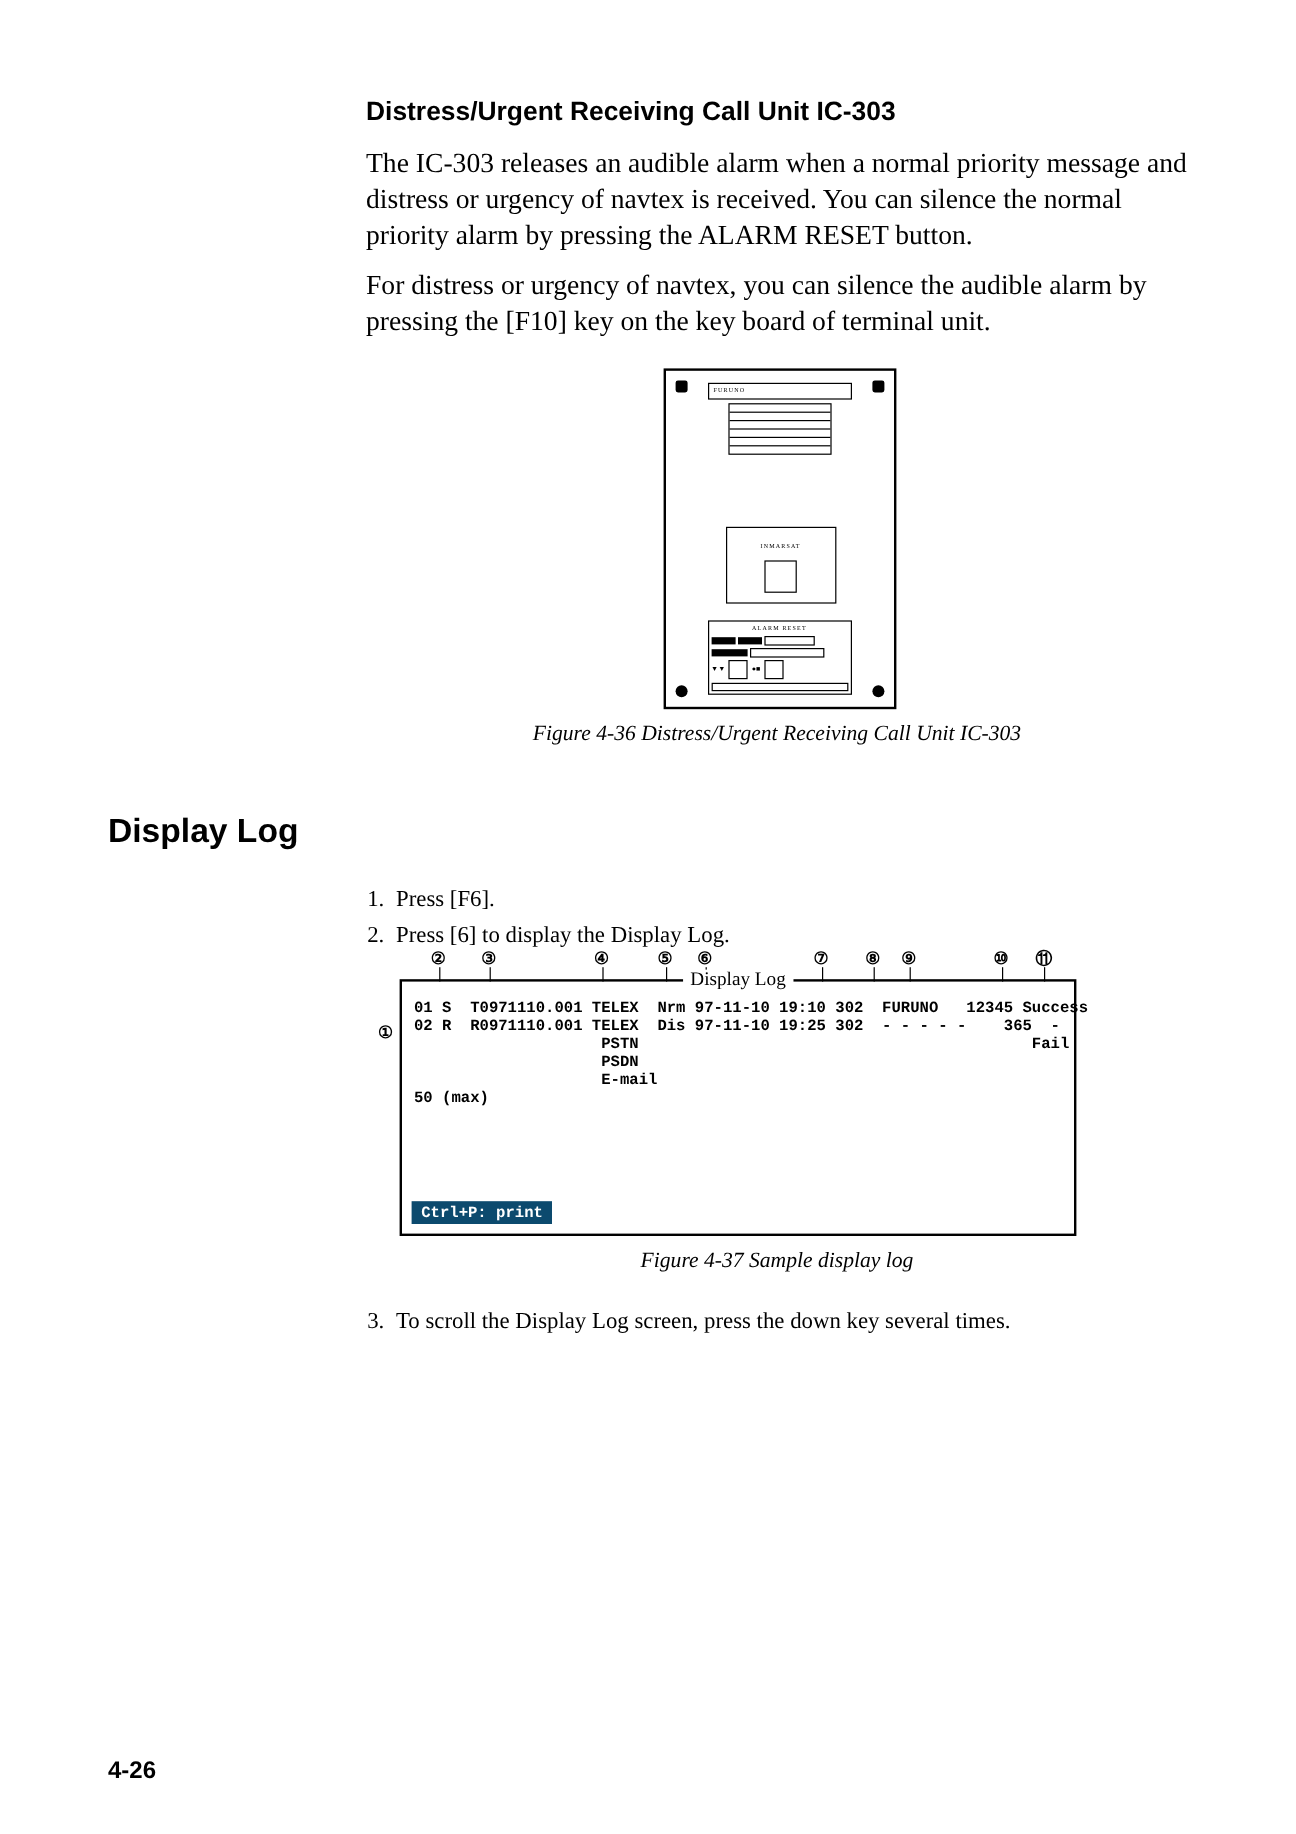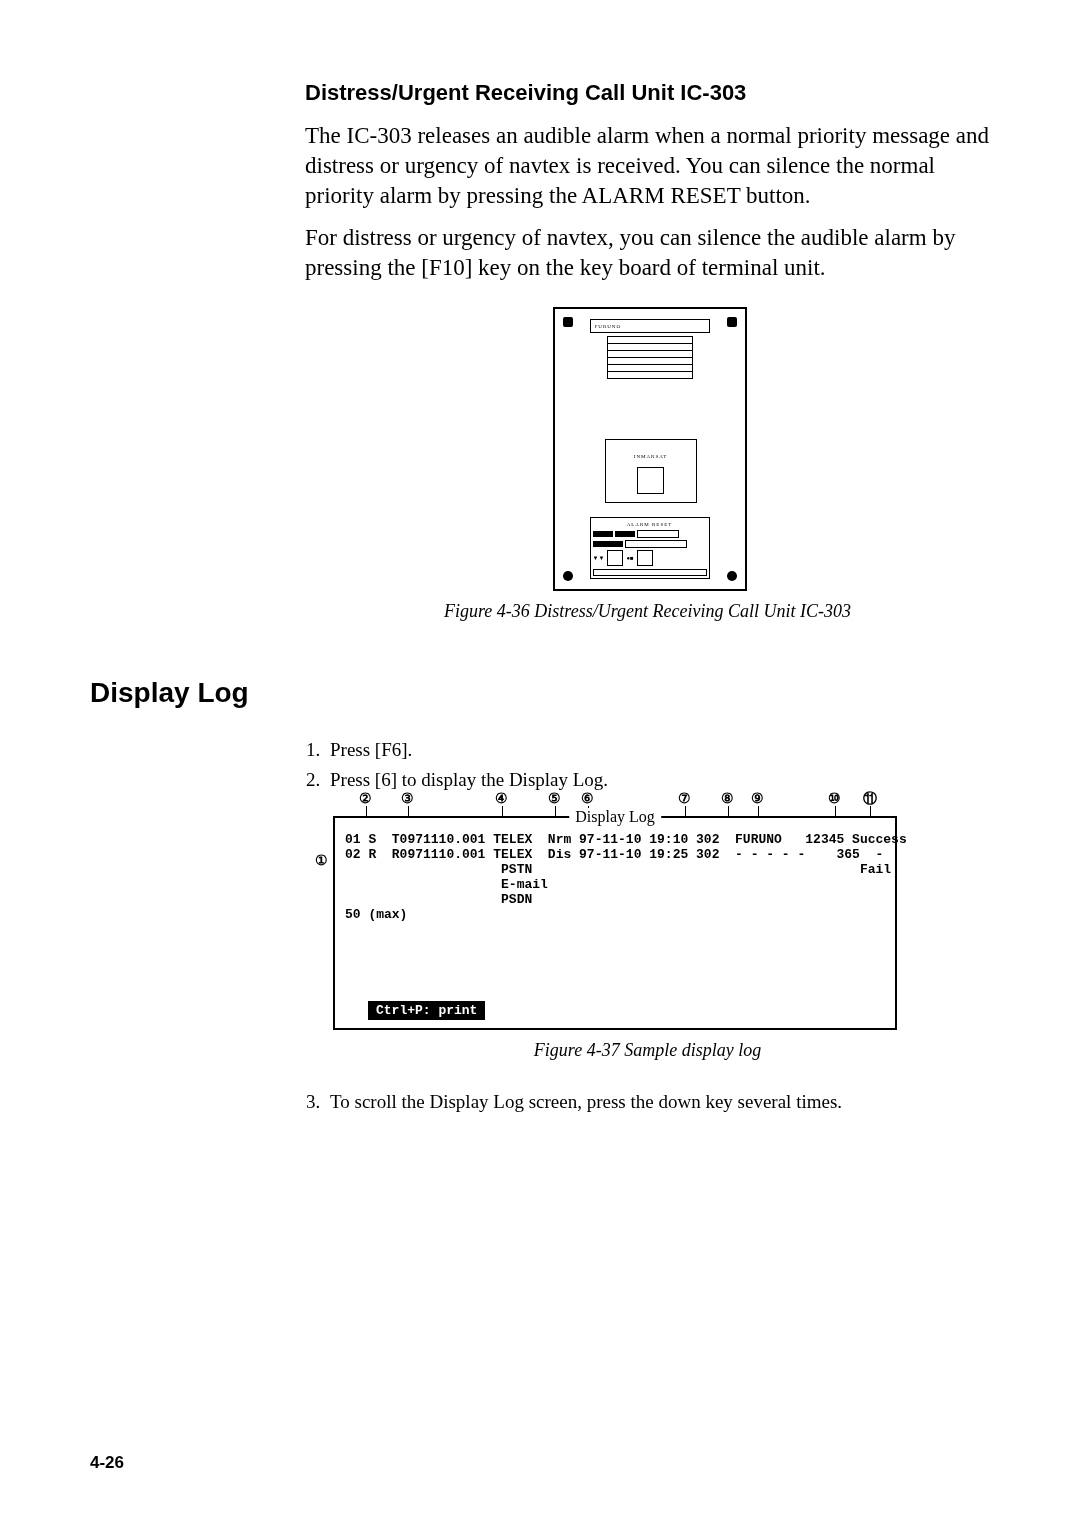--- a/index.html
+++ b/index.html
@@ -155,26 +155,25 @@
     .log-content {
       padding: 14px 10px 10px 10px;
       font-weight: bold;
     }
     .log-header { white-space: pre; margin-bottom: 2px; }
     .log-row { white-space: pre; }
     .status-bar {
       position: absolute;
       bottom: 8px;
       left: 8px;
-      background: #000000;
+      background: #0c4a6e;
       color: #fff;
       padding: 2px 8px;
       font-weight: bold;
       font-size: 13px;
-      margin-left: 25px;
     }
     .circled-row {
       position: absolute;
       top: -26px;
       left: 28px;
       width: 560px;
       height: 20px;
     }
     .circled {
       position: absolute;
@@ -189,25 +188,25 @@
       font-weight: bold;
     }
     .conn-line {
       position: absolute;
       border-left: 1px solid #000;
       height: 12px;
     }
     .fig-wrapper { position: relative; }
     .page-number {
       position: absolute;
-      bottom: 55px;
+      bottom: 40px;
       left: 90px;
       font-family: Arial, Helvetica, sans-serif;
       font-weight: bold;
-      font-size: 17px;
+      font-size: 20px;
     }
     .dots { letter-spacing: 0px; }
   </style>
 </head>
 <body>
 
 <div class="page">
 
   <div class="indented-block">
     <h3>Distress/Urgent Receiving Call Unit IC-303</h3>
@@ -304,22 +303,22 @@
         <div class="conn-line" style="left:537px; top:16px;"></div>
       </div>
       <span class="circled-left">①</span>
 
       <div class="log-box">
         <span class="log-title">Display Log</span>
         <div class="log-content">
           <div class="log-row">01 S  T0971110.001 TELEX  Nrm 97-11-10 19:10 302  FURUNO   12345 Success</div>
           <div class="log-row">02 R  R0971110.001 TELEX  Dis 97-11-10 19:25 302  - - - - -    365  -</div>
           <div class="log-row">                    PSTN                                          Fail</div>
+          <div class="log-row">                    PSDN</div>
           <div class="log-row">                    E-mail</div>
-          <div class="log-row">                    PSDN</div>
           <div class="log-row">50 (max)</div>
         </div>
         <div class="status-bar">Ctrl+P: print</div>
       </div>
     </div>
 
     <div class="caption-wrap">
       <span class="caption">Figure 4-37 Sample display log</span>
     </div>
 

